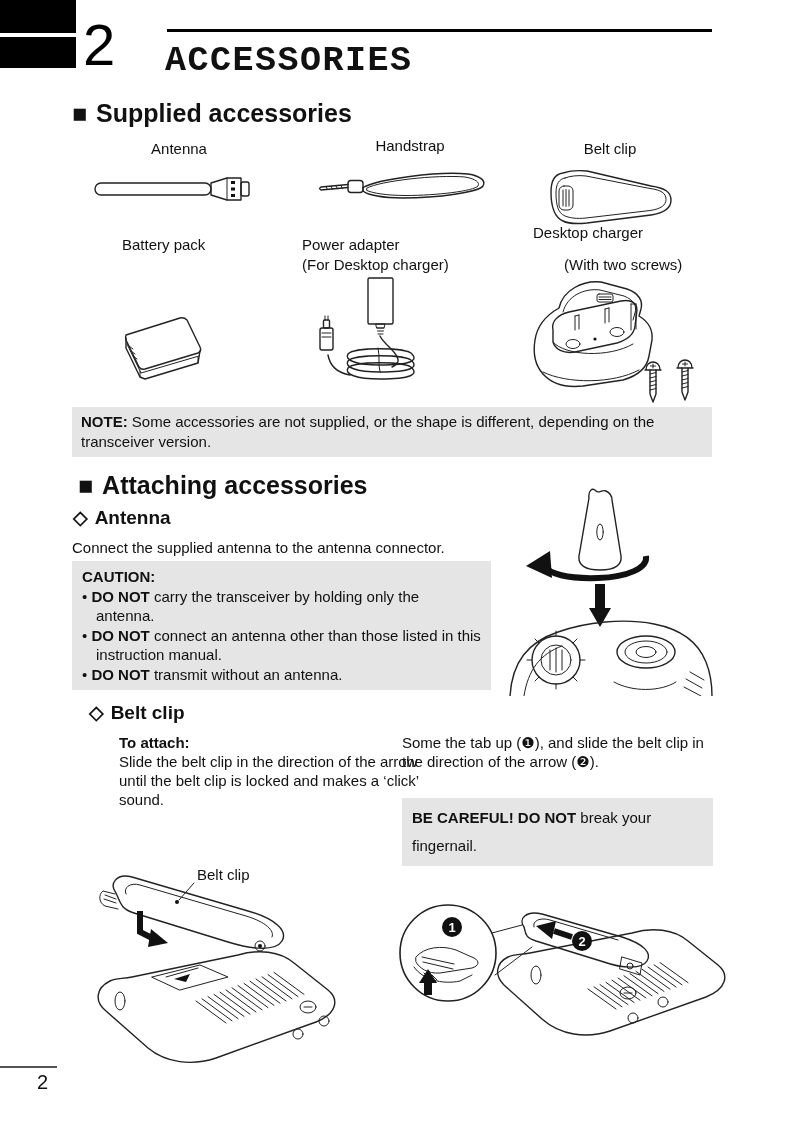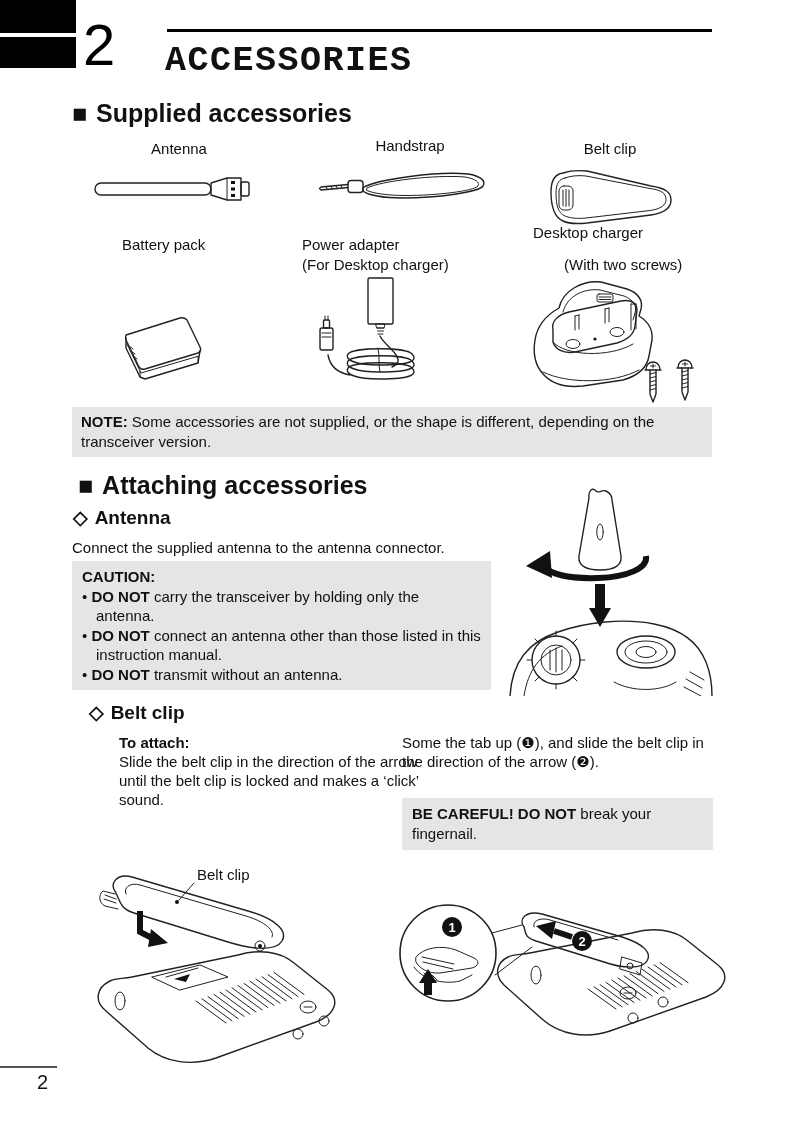--- a/index.html
+++ b/index.html
@@ -181,21 +181,21 @@
 
   <div class="abs" style="left:72px;top:733px;width:306px;margin-left:47px;">
     <div class="col-title">To attach:</div>
     <div class="body-txt">Slide the belt clip in the direction of the arrow until the belt clip is locked and makes a ‘click’ sound.</div>
   </div>
 
   <div class="abs" style="left:402px;top:733px;width:324px;">
     <div class="body-txt">Some the tab up (❶), and slide the belt clip in the direction of the arrow (❷).</div>
   </div>
 
-  <div class="abs gray-box" style="left:402px;top:798px;width:311px;padding:6px 10px;line-height:20px;">
+  <div class="abs gray-box" style="left:402px;top:798px;width:311px;padding:6px 10px;line-height:28px;">
     <b>BE CAREFUL! DO NOT</b><span> break your fingernail.</span>
   </div>
 
   <svg class="abs" style="left:76px;top:849px;" width="300" height="215" viewBox="0 0 300 215">
     <text class="svg-label" x="121" y="31">Belt clip</text>
     <path class="ln-thin" d="M118,34 L103,51"></path>
     <circle class="fillk" cx="101" cy="53" r="2"></circle>
     <path class="ln" d="M40,44 C33,35 40,24 56,28 L172,62 C200,70 212,82 206,92 C200,102 178,101 152,93 L58,64 C44,60 44,52 40,44 Z"></path>
     <path class="ln-thin" d="M50,45 C47,39 54,33 64,36 L170,67 C190,73 199,82 196,88"></path>
     <path class="ln-thin" d="M39,45 L27,42 C22,46 23,54 29,57 L42,60 M29,46 l11,4 M28,50 l12,4"></path>

